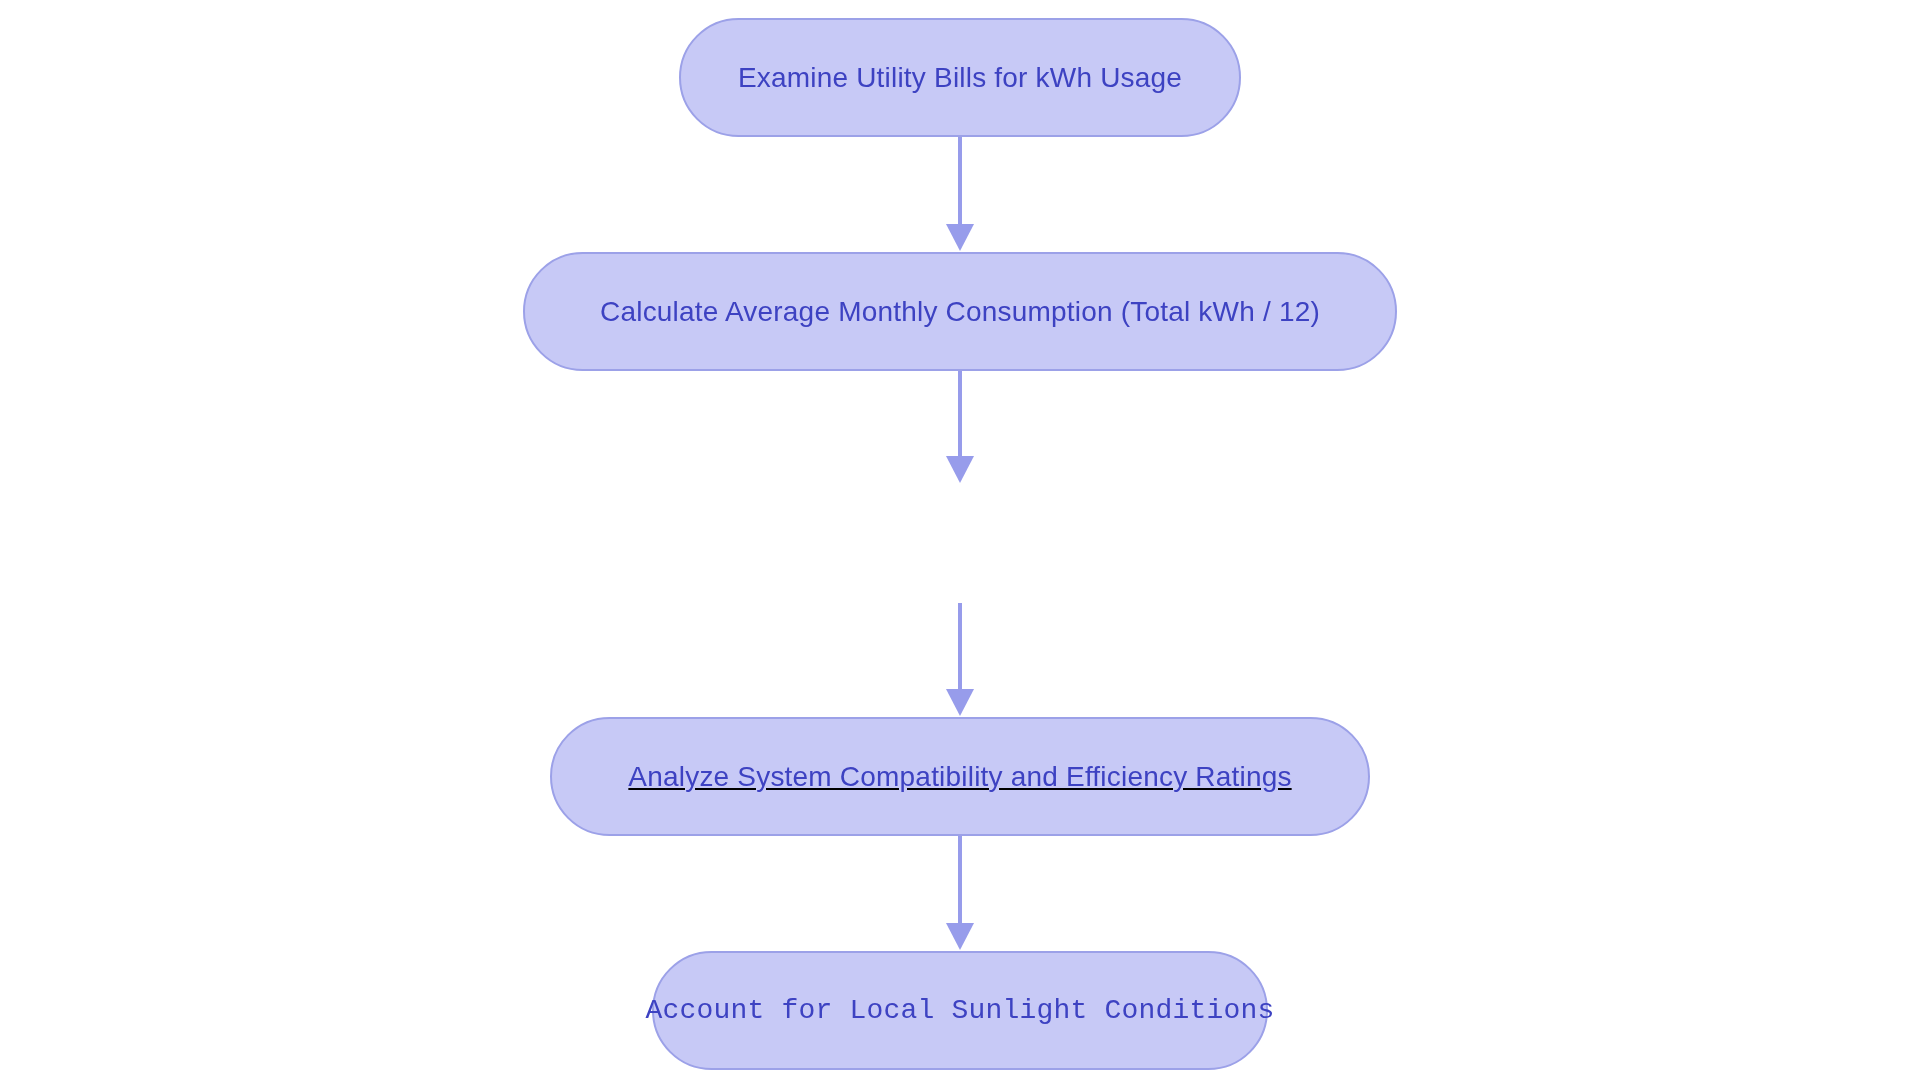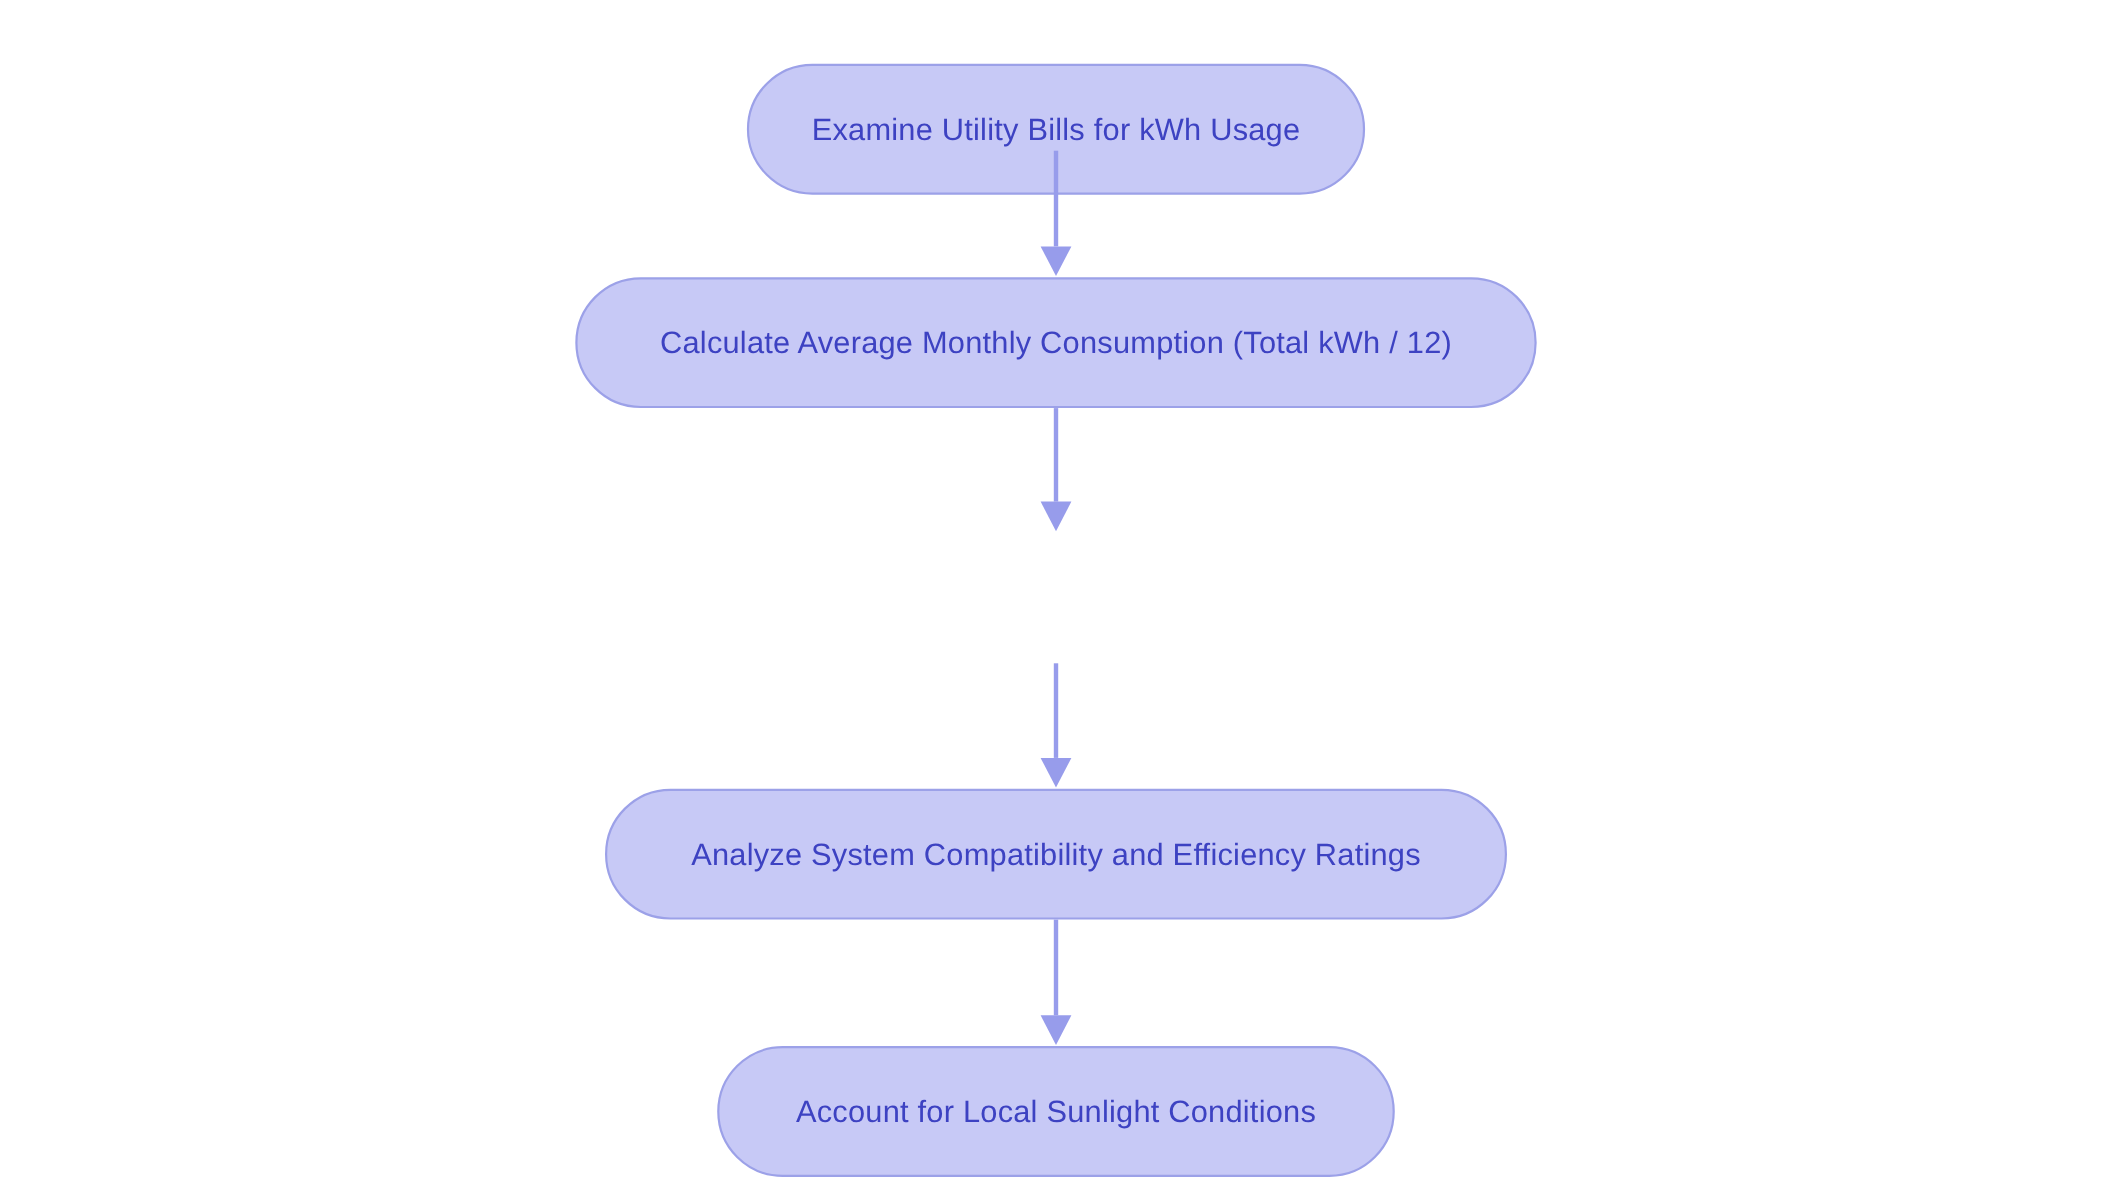--- a/index.html
+++ b/index.html
@@ -33,25 +33,25 @@
     justify-content: center;
   }
   .node .label {
     color: var(--node-text, #3d42c2);
     font-size: 28px;
     line-height: 1;
     white-space: nowrap;
     letter-spacing: 0.2px;
   }
   
-  .node-1 { left: 679px;  top: 18px;  width: 562px; margin-top: 40px; }
+  .node-1 { left: 679px;  top: 18px;  width: 562px; }
   .node-2 { left: 523px;  top: 252px; width: 874px; }
   .node-3 { left: 477px;  top: 484px; width: 966px; }
-  .node-4 { left: 550px;  top: 717px; width: 820px; }
-  .node-5 { left: 652px;  top: 951px; width: 616px; }
+  .node-4 { left: 550px;  top: 717px; width: 820px; text-decoration: underline; }
+  .node-5 { left: 652px;  top: 951px; width: 616px; font-family: Liberation Mono, monospace; }
 
   .arrow {
     position: absolute;
     left: 946px;            
     width: 28px;
     display: flex;
     flex-direction: column;
     align-items: center;
   }
   .arrow-1 { top: 137px; height: 114px; }

